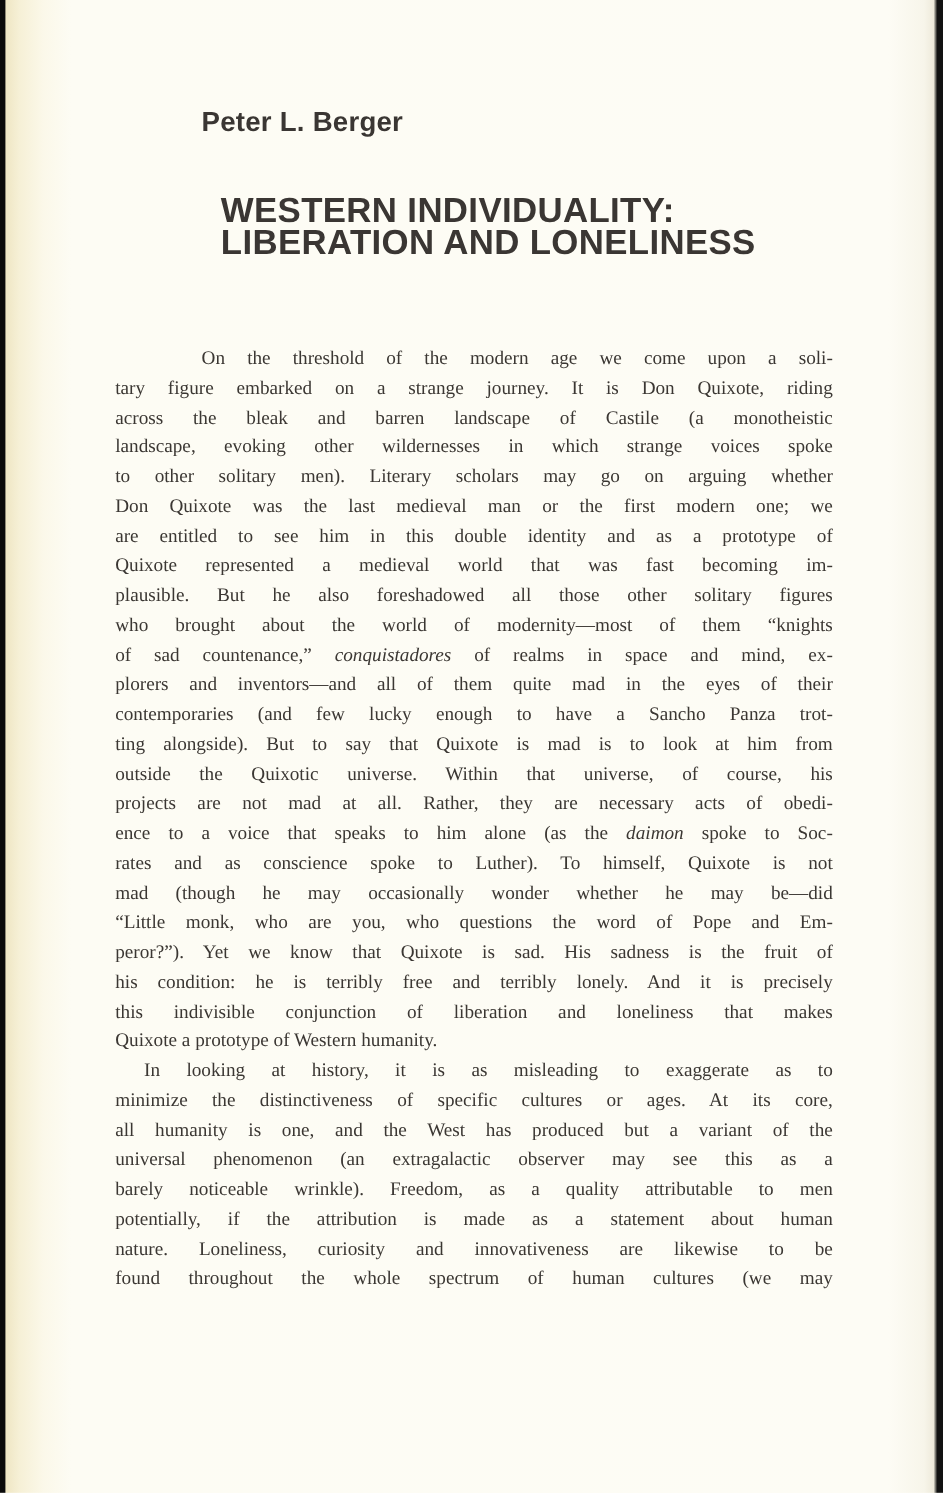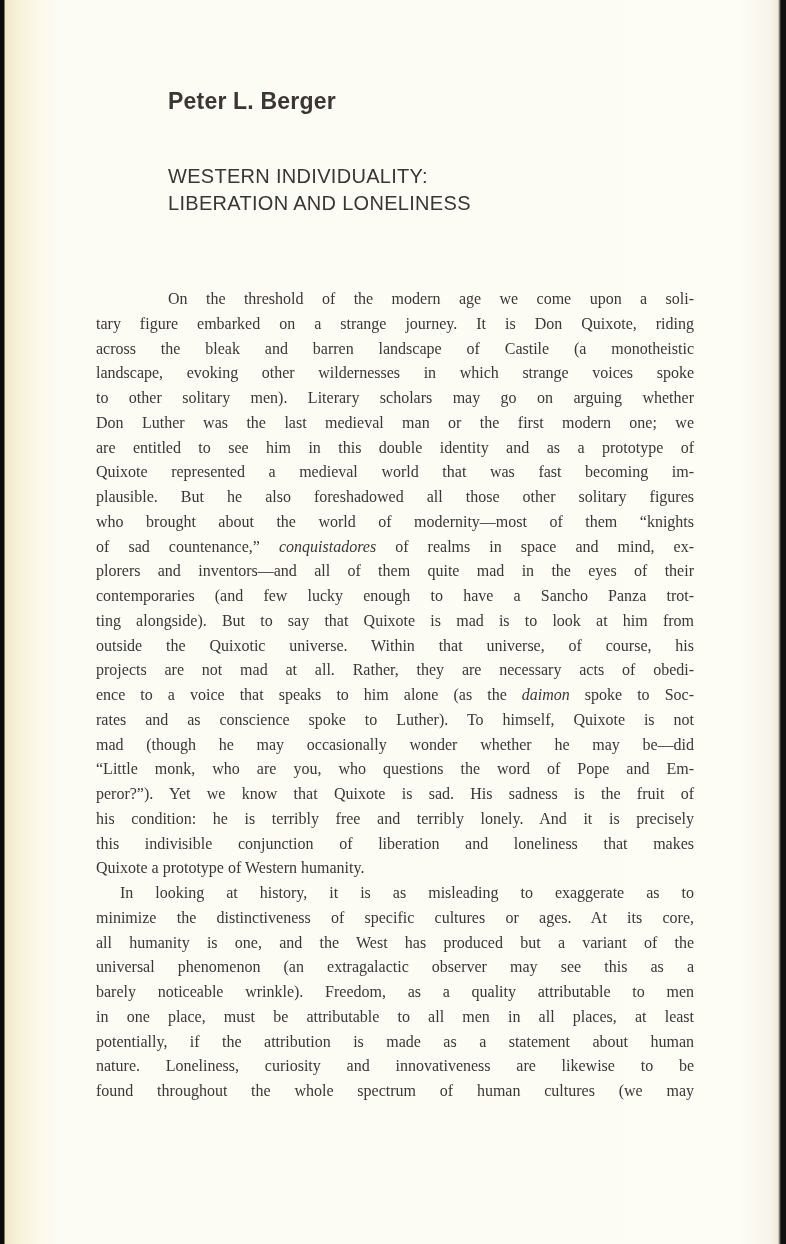--- a/index.html
+++ b/index.html
@@ -25,25 +25,25 @@
       left: 168px;
       top: 88px;
       font-family: "Liberation Sans", sans-serif;
       font-weight: bold;
       font-size: 23px;
       color: #3a3633;
       letter-spacing: 0.2px;
     }
     .title {
       position: absolute;
-      left: 168px;
+      left: 184px;
       top: 163px;
       font-family: "Liberation Sans", sans-serif;
-      font-weight: normal;
-      font-size: 20px;
+      font-weight: bold;
+      font-size: 29px;
       line-height: 27px;
       color: #3a3633;
       letter-spacing: 0.3px;
     }
     .title div { white-space: nowrap; }
     .body-text {
       position: absolute;
       left: 96px;
       top: 287px;
       width: 598px;
@@ -83,21 +83,21 @@
     <div>LIBERATION AND LONELINESS</div>
   </div>
 
   <div class="body-text" id="body-text">
       <div>
         <div class="line indent"><span>On the threshold of the modern age we come upon a soli-</span></div>
         <div class="line"><span>tary figure embarked on a strange journey. It is Don Quixote, riding</span></div>
         <div class="line"><span>across the bleak and barren landscape of Castile (a monotheistic</span></div>
         <div class="line"><span>landscape, evoking other wildernesses in which strange voices spoke</span></div>
         <div class="line"><span>to other solitary men). Literary scholars may go on arguing whether</span></div>
-        <div class="line"><span>Don Luther was the last medieval man or the first modern one; we</span></div>
+        <div class="line"><span>Don Quixote was the last medieval man or the first modern one; we</span></div>
         <div class="line"><span>are entitled to see him in this double identity and as a prototype of</span></div>
         <div class="line"><span>Quixote represented a medieval world that was fast becoming im-</span></div>
         <div class="line"><span>plausible. But he also foreshadowed all those other solitary figures</span></div>
         <div class="line"><span>who brought about the world of modernity—most of them “knights</span></div>
         <div class="line"><span>of sad countenance,” <em>conquistadores</em> of realms in space and mind, ex-</span></div>
         <div class="line"><span>plorers and inventors—and all of them quite mad in the eyes of their</span></div>
         <div class="line"><span>contemporaries (and few lucky enough to have a Sancho Panza trot-</span></div>
         <div class="line"><span>ting alongside). But to say that Quixote is mad is to look at him from</span></div>
         <div class="line"><span>outside the Quixotic universe. Within that universe, of course, his</span></div>
         <div class="line"><span>projects are not mad at all. Rather, they are necessary acts of obedi-</span></div>
@@ -109,19 +109,18 @@
         <div class="line"><span>his condition: he is terribly free and terribly lonely. And it is precisely</span></div>
         <div class="line"><span>this indivisible conjunction of liberation and loneliness that makes</span></div>
         <div class="line last"><span>Quixote a prototype of Western humanity.</span></div>
       </div>
       <div>
         <div class="line indent-small"><span>In looking at history, it is as misleading to exaggerate as to</span></div>
         <div class="line"><span>minimize the distinctiveness of specific cultures or ages. At its core,</span></div>
         <div class="line"><span>all humanity is one, and the West has produced but a variant of the</span></div>
         <div class="line"><span>universal phenomenon (an extragalactic observer may see this as a</span></div>
         <div class="line"><span>barely noticeable wrinkle). Freedom, as a quality attributable to men</span></div>
-        <div class="line"><span>in one place, must be attributable to all men in all places, at least</span></div>
         <div class="line"><span>potentially, if the attribution is made as a statement about human</span></div>
         <div class="line"><span>nature. Loneliness, curiosity and innovativeness are likewise to be</span></div>
         <div class="line"><span>found throughout the whole spectrum of human cultures (we may</span></div>
       </div>
     </div>
 </div>
 
 </body></html>

